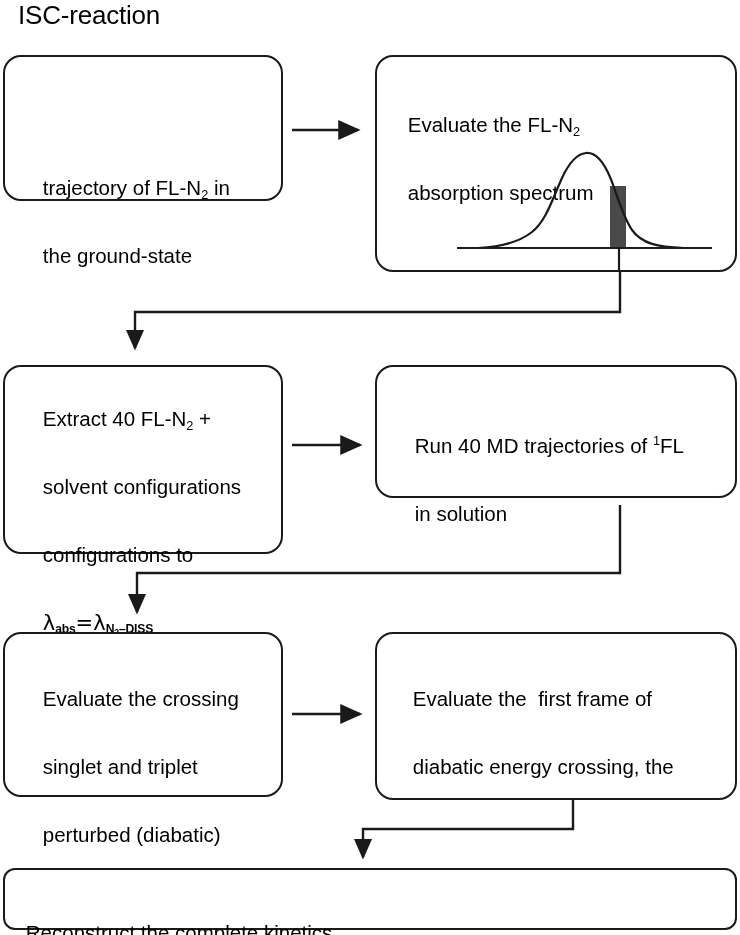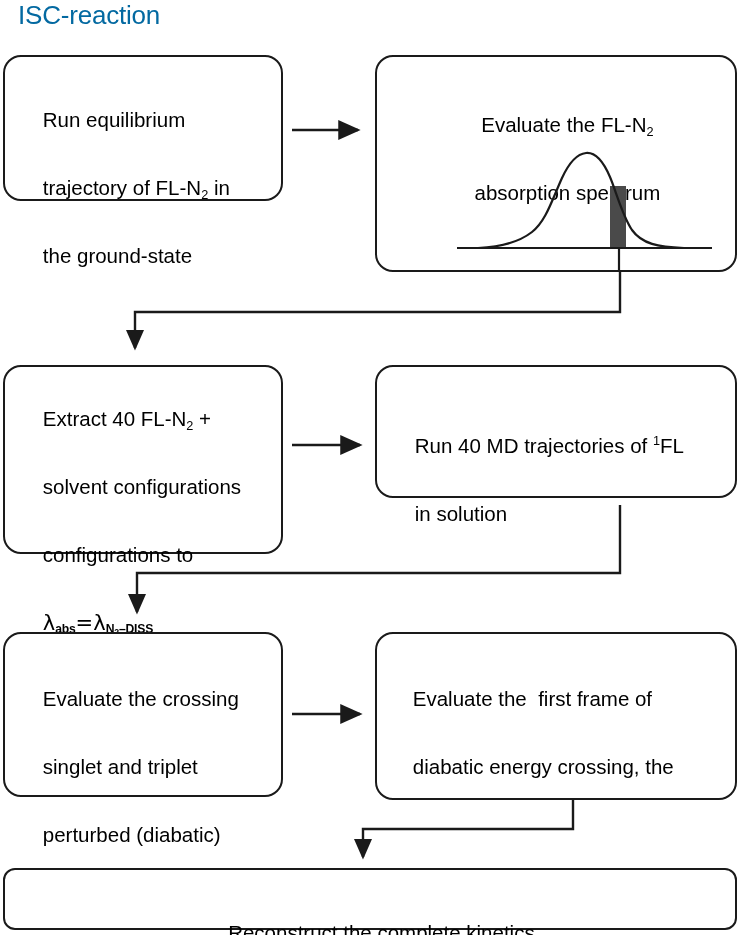--- a/index.html
+++ b/index.html
@@ -20,41 +20,40 @@
     overflow: hidden;
   }
   
   .title {
     position: absolute;
     left: 18px;
     top: -1px;
     font-size: 26px;
     line-height: 32px;
     letter-spacing: -0.2px;
-    color: #0369a1;
+    color: #000000;
     white-space: nowrap;
   }
   
   .box {
     position: absolute;
     box-sizing: border-box;
     border: 2px solid #1a1a1a;
     border-radius: 18px;
     background: #ffffff;
   }
   .box-text {
     position: absolute;
     box-sizing: border-box;
     font-size: 20.5px;
     line-height: 34px;
     color: #000;
     white-space: pre-wrap;
   }
   .box-text.center {
-    text-align: center;
   }
   sup, sub {
     font-size: 0.62em;
     line-height: 0;
   }
   sup { vertical-align: 0.62em; }
   sub { vertical-align: -0.28em; }
   .lam {
     font-size: 21px;
     font-family: "DejaVu Sans", sans-serif;
@@ -116,21 +115,21 @@
       <path d="M292,714 L360,714" stroke="#1a1a1a" stroke-width="2.6" fill="none" marker-end="url(#ah)"></path>
     </g>
 
     <g>
       <path d="M573,800 L573,829 L363,829 L363,857" stroke="#1a1a1a" stroke-width="2.4" fill="none" marker-end="url(#ah)"></path>
     </g>
   </svg>
 
   <div class="box" style="left:3px; top:55px; width:280px; height:146px;"></div>
   <div class="box-text" style="left:20px; top:69px; width:258px;">
-    <span>Run equilibrium</span><br>
+    <br>
     <span>trajectory of FL-N</span><sub>2</sub><span> in</span><br>
     <span>the ground-state</span>
   </div>
 
   <div class="box" style="left:375px; top:55px; width:362px; height:217px;"></div>
   <div class="box-text center" style="left:385px; top:74px; width:342px;">
     <span>Evaluate the FL-N</span><sub>2</sub><br>
     <span>absorption spectrum</span>
   </div>
 

